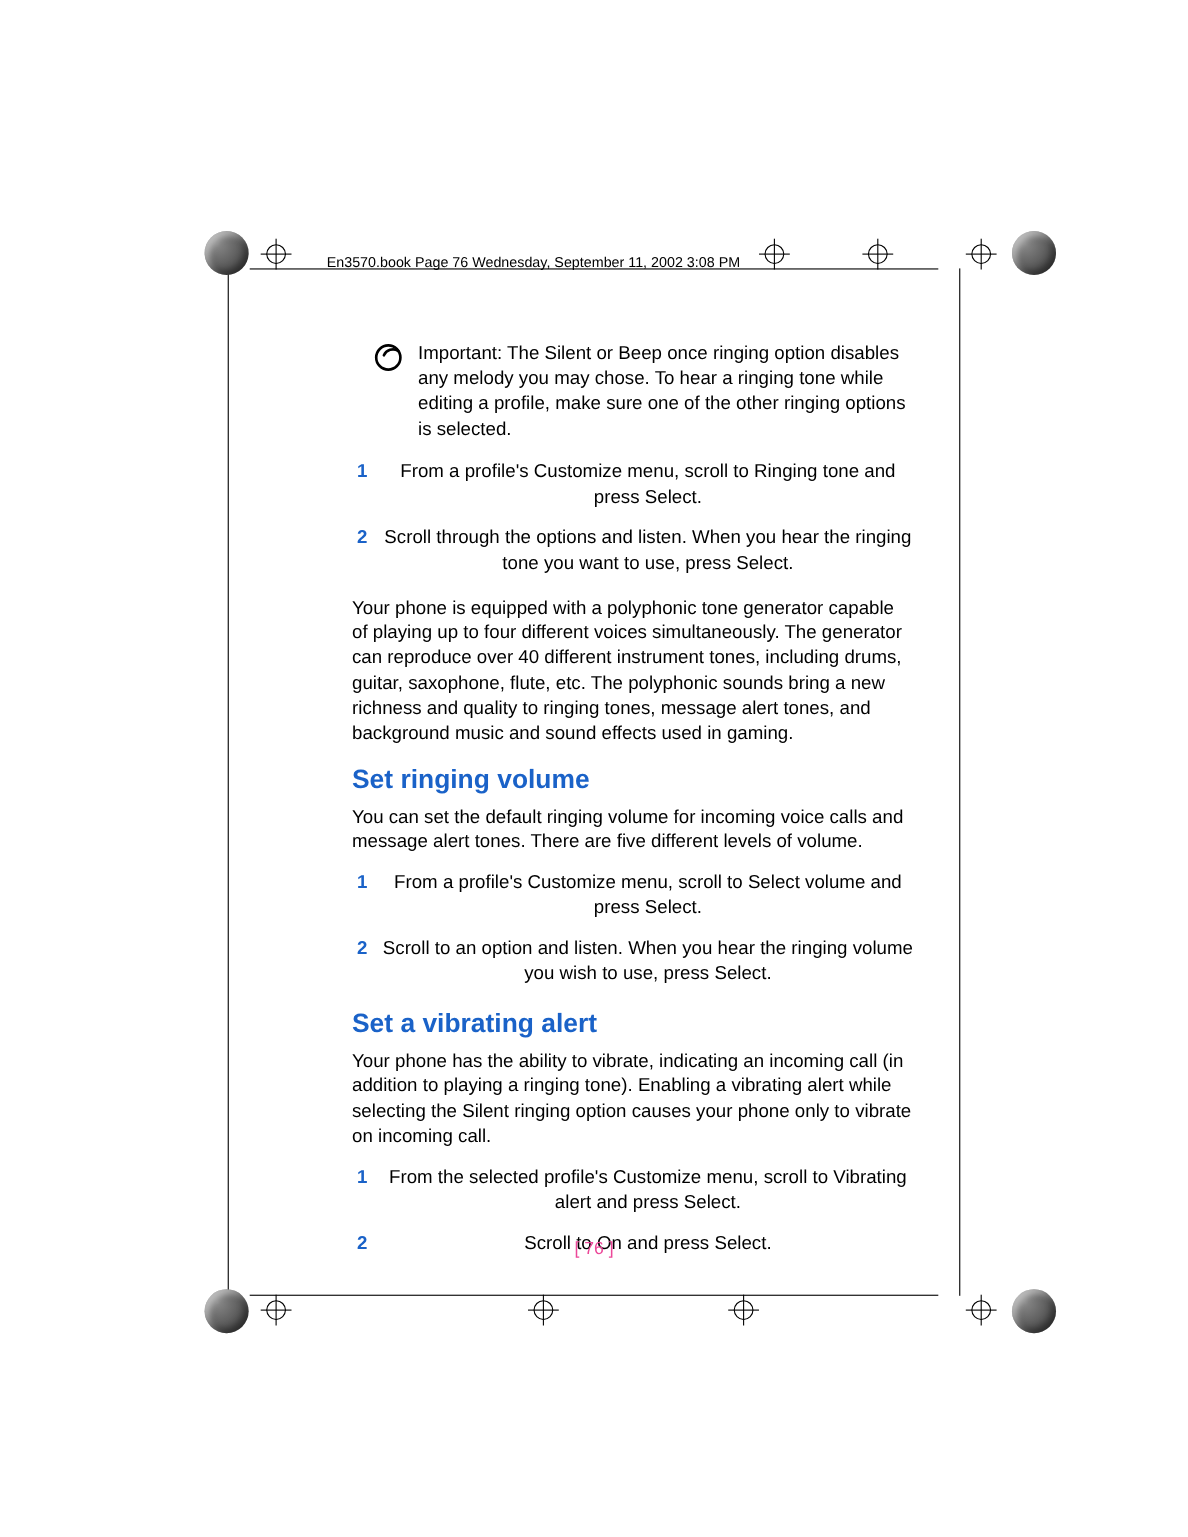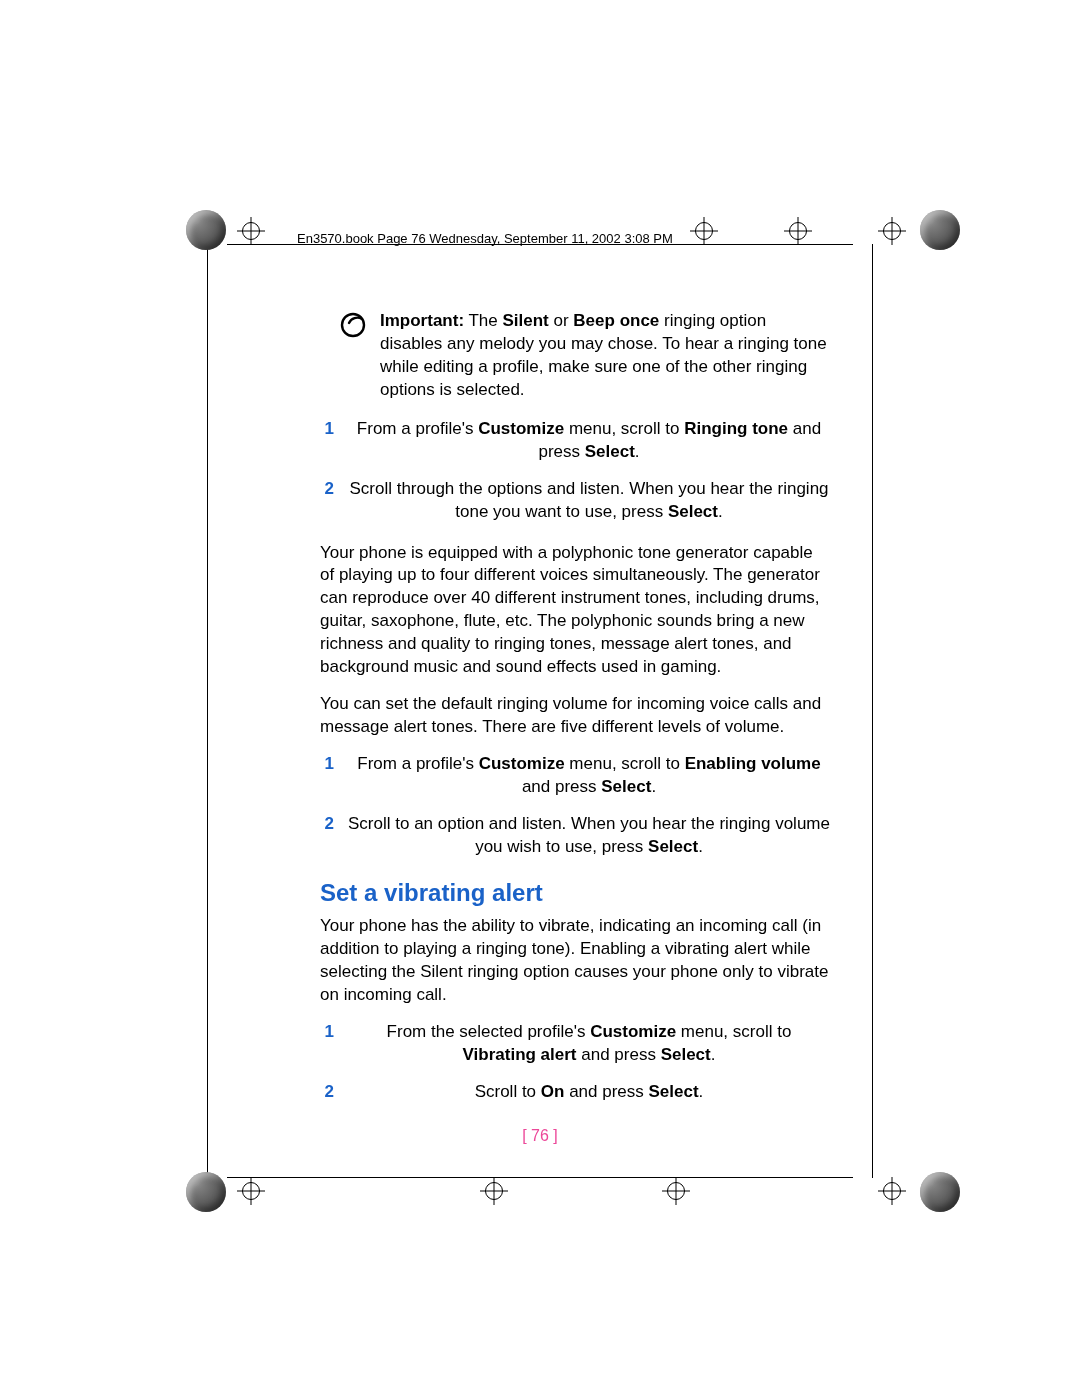--- a/index.html
+++ b/index.html
@@ -23,21 +23,21 @@
   .important-row{display:flex;align-items:flex-start;gap:14px;margin-left:20px;margin-bottom:16px;}
   .important-icon{flex:0 0 auto;margin-top:2px;}
   .important-text{flex:1 1 auto;}
   .step-list{margin:0 0 18px 0;padding:0;list-style:none;}
   .step-list li{display:flex;gap:14px;margin-bottom:14px;}
   .step-num{color:#1a62c8;font-weight:bold;flex:0 0 14px;text-align:right;}
   .step-text{flex:1 1 auto;text-align:center;}
   h2.section{color:#1a62c8;font-size:24px;font-weight:bold;margin:14px 0 6px 0;}
   p.body{margin:0 0 14px 0;}
   .pagenum{position:absolute;left:50%;bottom:252px;transform:translateX(-50%);font-size:16px;color:#ec4899;text-align:right;}
-  b{font-weight:bold;}
+  b{font-weight:normal;}
 </style>
 </head>
 <body>
 <div class="page">
 
   <div class="frame-line frame-top"></div>
   <div class="frame-line frame-bottom"></div>
   <div class="frame-line frame-left"></div>
   <div class="frame-line frame-right"></div>
 
@@ -93,25 +93,26 @@
         <span class="step-text"><span>From a profile's </span><b>Customize</b><span> menu, scroll to </span><b>Ringing tone</b><span> and press </span><b>Select</b><span>.</span></span>
       </li>
       <li>
         <span class="step-num">2</span>
         <span class="step-text"><span>Scroll through the options and listen. When you hear the ringing tone you want to use, press </span><b>Select</b><span>.</span></span>
       </li>
     </ul>
 
     <p class="body">Your phone is equipped with a polyphonic tone generator capable of playing up to four different voices simultaneously. The generator can reproduce over 40 different instrument tones, including drums, guitar, saxophone, flute, etc. The polyphonic sounds bring a new richness and quality to ringing tones, message alert tones, and background music and sound effects used in gaming.</p>
 
+    <h2 class="section">Set ringing volume</h2>
     <p class="body">You can set the default ringing volume for incoming voice calls and message alert tones. There are five different levels of volume.</p>
     <ul class="step-list">
       <li>
         <span class="step-num">1</span>
-        <span class="step-text"><span>From a profile's </span><b>Customize</b><span> menu, scroll to </span><b>Enabling volume</b><span> and press </span><b>Select</b><span>.</span></span>
+        <span class="step-text"><span>From a profile's </span><b>Customize</b><span> menu, scroll to </span><b>Select volume</b><span> and press </span><b>Select</b><span>.</span></span>
       </li>
       <li>
         <span class="step-num">2</span>
         <span class="step-text"><span>Scroll to an option and listen. When you hear the ringing volume you wish to use, press </span><b>Select</b><span>.</span></span>
       </li>
     </ul>
 
     <h2 class="section">Set a vibrating alert</h2>
     <p class="body">Your phone has the ability to vibrate, indicating an incoming call (in addition to playing a ringing tone). Enabling a vibrating alert while selecting the Silent ringing option causes your phone only to vibrate on incoming call.</p>
     <ul class="step-list">

